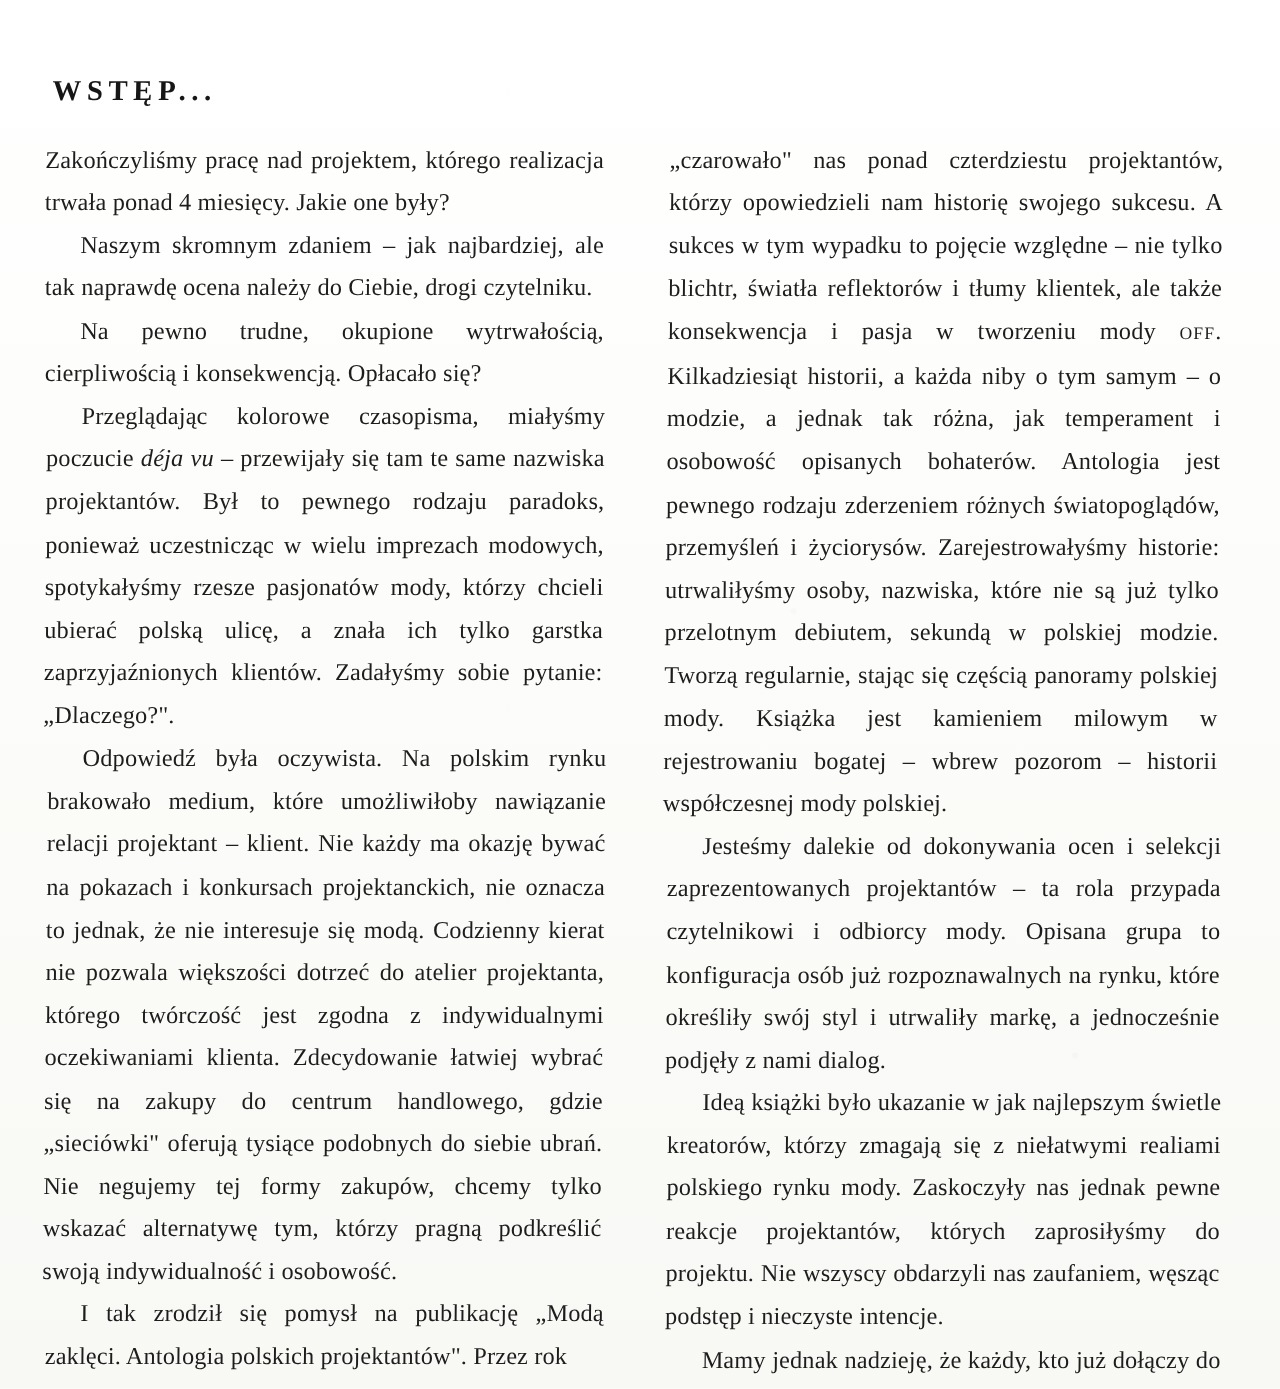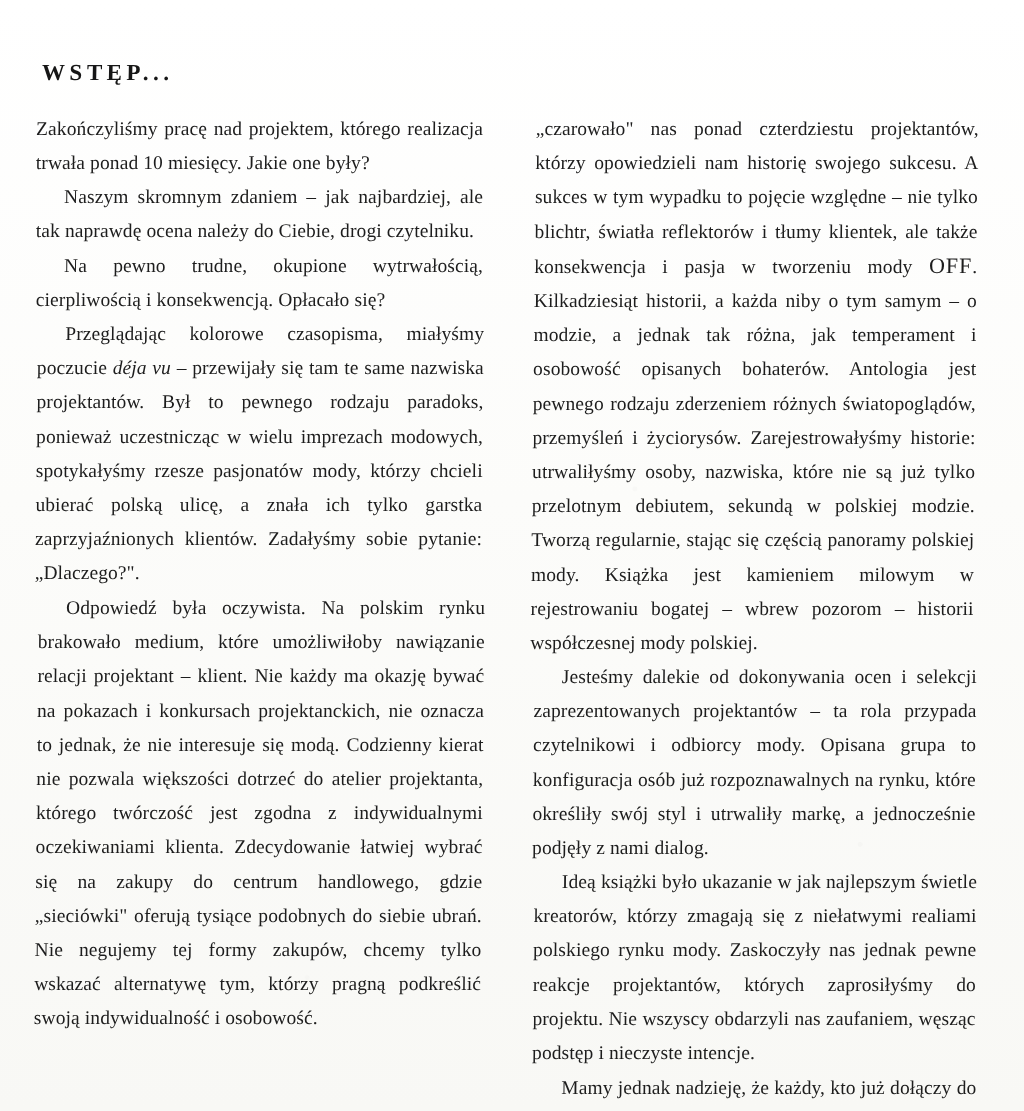--- a/index.html
+++ b/index.html
@@ -70,41 +70,42 @@
     letter-spacing: 0.15px;
     transform: skewX(-0.6deg);
     font-family: "Liberation Serif", serif;
   }
   p.para + p.para { text-indent: 28px; }
   p.para.no-indent { text-indent: 0; }
 
   .sc {
     font-variant: small-caps;
     letter-spacing: 1px;
-    font-size: 22px;
+    font-size: 14px;
   }
   em.it { font-style: italic; }
 </style>
 </head>
 <body>
 
 <div class="paper-texture"></div>
 
 <div class="page">
 
   <h1 class="page-heading">WSTĘP...</h1>
 
   <div class="columns">
 
     <div class="col col-left">
-      <p class="para no-indent">Zakończyliśmy pracę nad projektem, którego realizacja trwała ponad 10 miesięcy. Jakie one były?</p>
+      <p class="para no-indent">Zakończyliśmy pracę nad projektem, którego realizacja trwała ponad 4 miesięcy. Jakie one były?</p>
       <p class="para">Naszym skromnym zdaniem – jak najbardziej, ale tak naprawdę ocena należy do Ciebie, drogi czytelniku.</p>
       <p class="para">Na pewno trudne, okupione wytrwałością, cierpliwością i konsekwencją. Opłacało się?</p>
       <p class="para">Przeglądając kolorowe czasopisma, miałyśmy poczucie <em class="it">déja vu</em> – przewijały się tam te same nazwiska projektantów. Był to pewnego rodzaju paradoks, ponieważ uczestnicząc w wielu imprezach modowych, spotykałyśmy rzesze pasjonatów mody, którzy chcieli ubierać polską ulicę, a znała ich tylko garstka zaprzyjaźnionych klientów. Zadałyśmy sobie pytanie: „Dlaczego?".</p>
       <p class="para">Odpowiedź była oczywista. Na polskim rynku brakowało medium, które umożliwiłoby nawiązanie relacji projektant – klient. Nie każdy ma okazję bywać na pokazach i konkursach projektanckich, nie oznacza to jednak, że nie interesuje się modą. Codzienny kierat nie pozwala większości dotrzeć do atelier projektanta, którego twórczość jest zgodna z indywidualnymi oczekiwaniami klienta. Zdecydowanie łatwiej wybrać się na zakupy do centrum handlowego, gdzie „sieciówki" oferują tysiące podobnych do siebie ubrań. Nie negujemy tej formy zakupów, chcemy tylko wskazać alternatywę tym, którzy pragną podkreślić swoją indywidualność i osobowość.</p>
+      <p class="para">I tak zrodził się pomysł na publikację „Modą zaklęci. Antologia polskich projektantów". Przez rok</p>
     </div>
 
     <div class="col col-right">
       <p class="para no-indent">„czarowało" nas ponad czterdziestu projektantów, którzy opowiedzieli nam historię swojego sukcesu. A sukces w tym wypadku to pojęcie względne – nie tylko blichtr, światła reflektorów i tłumy klientek, ale także konsekwencja i pasja w tworzeniu mody <span class="sc">OFF</span>. Kilkadziesiąt historii, a każda niby o tym samym – o modzie, a jednak tak różna, jak temperament i osobowość opisanych bohaterów. Antologia jest pewnego rodzaju zderzeniem różnych światopoglądów, przemyśleń i życiorysów. Zarejestrowałyśmy historie: utrwaliłyśmy osoby, nazwiska, które nie są już tylko przelotnym debiutem, sekundą w polskiej modzie. Tworzą regularnie, stając się częścią panoramy polskiej mody. Książka jest kamieniem milowym w rejestrowaniu bogatej – wbrew pozorom – historii współczesnej mody polskiej.</p>
       <p class="para">Jesteśmy dalekie od dokonywania ocen i selekcji zaprezentowanych projektantów – ta rola przypada czytelnikowi i odbiorcy mody. Opisana grupa to konfiguracja osób już rozpoznawalnych na rynku, które określiły swój styl i utrwaliły markę, a jednocześnie podjęły z nami dialog.</p>
       <p class="para">Ideą książki było ukazanie w jak najlepszym świetle kreatorów, którzy zmagają się z niełatwymi realiami polskiego rynku mody. Zaskoczyły nas jednak pewne reakcje projektantów, których zaprosiłyśmy do projektu. Nie wszyscy obdarzyli nas zaufaniem, węsząc podstęp i nieczyste intencje.</p>
       <p class="para">Mamy jednak nadzieję, że każdy, kto już dołączy do grona zaklętych przez modę, nie będzie miał takich podejrzeń.</p>
     </div>
 
   </div>

